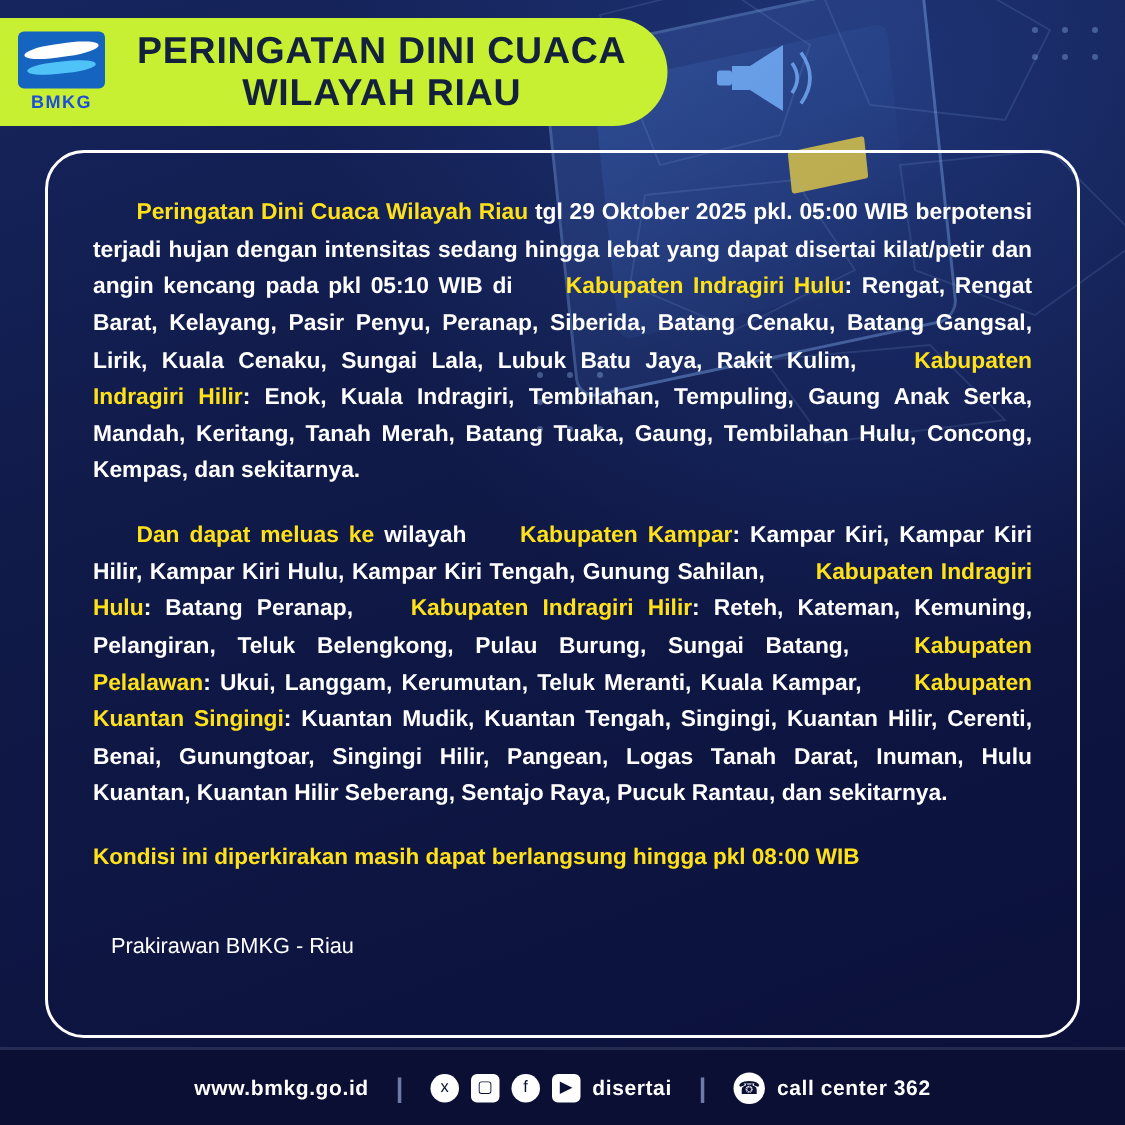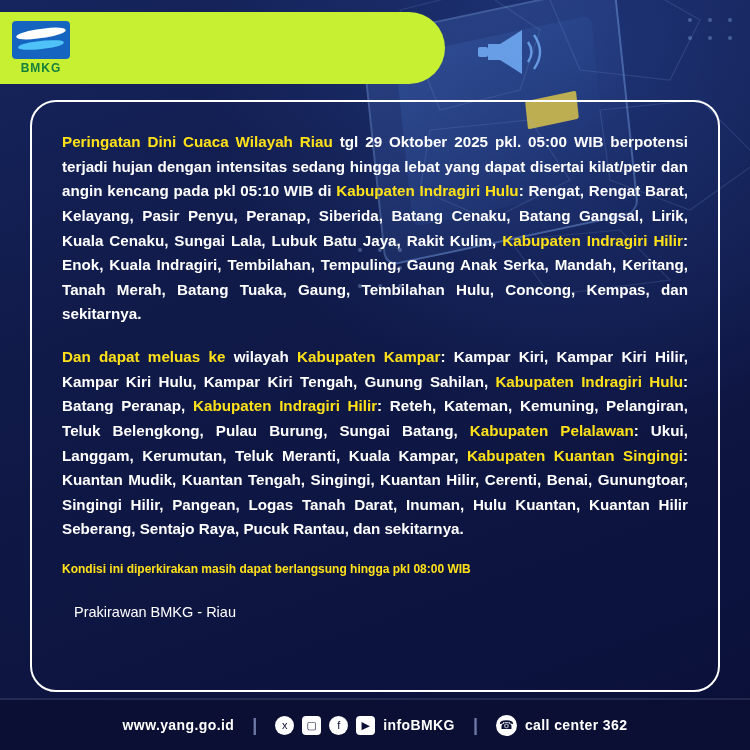--- a/index.html
+++ b/index.html
@@ -98,21 +98,21 @@
   .logo-mark:after {
     content: "";
     position: absolute; left: 6px; top: 20px;
     width: 46px; height: 8px;
     background: #4fc3f7;
     border-radius: 50% / 60%;
     transform: rotate(-6deg);
   }
   .logo-text {
     font-size: 12px; font-weight: bold;
-    color: #15803d; letter-spacing: 1px;
+    color: #1d4ed8; letter-spacing: 1px;
     margin-top: 2px;
   }
   .header-title {
     flex: 1;
     text-align: center;
     padding-right: 10px;
   }
   .header-title .line {
     font-size: 25px;
     font-weight: bold;
@@ -141,23 +141,23 @@
     padding: 28px 30px 20px 30px;
     z-index: 6;
   }
   .body-text {
     color: #ffffff;
     font-size: 15.2px;
     line-height: 1.62;
     text-align: justify;
     font-weight: bold;
   }
-  .hl { color: #ffe11a; }
+  .hl { color: #ffe11a; margin-left: 29px; }
   .para { margin: 0 0 18px 0; }
-  .note { color: #ffe11a; font-weight: bold; margin: 0 0 22px 0; font-size: 12px; }
+  .note { color: #ffe11a; font-weight: bold; margin: 0 0 36px 0; font-size: 15px; }
   .sign { color: #ffffff; font-weight: normal; font-size: 14.5px; margin: 12px; }
 
   
   .footer {
     position: absolute;
     left: 0; bottom: 0;
     width: 750px; height: 50px;
     background: #0a0f33;
     display: flex;
     align-items: center;
@@ -251,20 +251,24 @@
       <path d="M58 20 q7 10 0 20"></path>
       <path d="M64 13 q12 17 0 34"></path>
     </g>
   </svg>
 
   <div class="header-band">
     <div class="logo">
       <div class="logo-mark"></div>
       <div class="logo-text">BMKG</div>
     </div>
+    <div class="header-title">
+      <div class="line">PERINGATAN DINI CUACA</div>
+      <div class="line">WILAYAH RIAU</div>
+    </div>
   </div>
 
   <div class="card">
     <div class="body-text">
 
       <p class="para">
         <span class="hl">Peringatan Dini Cuaca Wilayah Riau</span><span> tgl 29 Oktober 2025 pkl. 05:00 WIB berpotensi terjadi hujan dengan intensitas sedang hingga lebat yang dapat disertai kilat/petir dan angin kencang pada pkl 05:10 WIB di </span><span class="hl">Kabupaten Indragiri Hulu</span><span>: Rengat, Rengat Barat, Kelayang, Pasir Penyu, Peranap, Siberida, Batang Cenaku, Batang Gangsal, Lirik, Kuala Cenaku, Sungai Lala, Lubuk Batu Jaya, Rakit Kulim, </span><span class="hl">Kabupaten Indragiri Hilir</span><span>: Enok, Kuala Indragiri, Tembilahan, Tempuling, Gaung Anak Serka, Mandah, Keritang, Tanah Merah, Batang Tuaka, Gaung, Tembilahan Hulu, Concong, Kempas, dan sekitarnya.</span>
       </p>
 
       <p class="para">
@@ -272,28 +276,28 @@
       </p>
 
       <p class="note">Kondisi ini diperkirakan masih dapat berlangsung hingga pkl 08:00 WIB</p>
 
       <p class="sign">Prakirawan BMKG - Riau</p>
     </div>
   </div>
 
   <div class="footer-divider"></div>
   <div class="footer">
-    <span class="footer-text">www.yang.go.id</span>
+    <span class="footer-text">www.bmkg.go.id</span>
     <span class="sep">|</span>
     <span class="socials">
       <span class="soc round">x</span>
       <span class="soc">▢</span>
       <span class="soc round">f</span>
       <span class="soc">▶</span>
-      <span class="footer-text">infoBMKG</span>
+      <span class="footer-text">disertai</span>
     </span>
     <span class="sep">|</span>
     <span class="cc">
       <span class="cc-icon">☎</span>
       <span class="footer-text">call center 362</span>
     </span>
   </div>
 
 </div>
 

